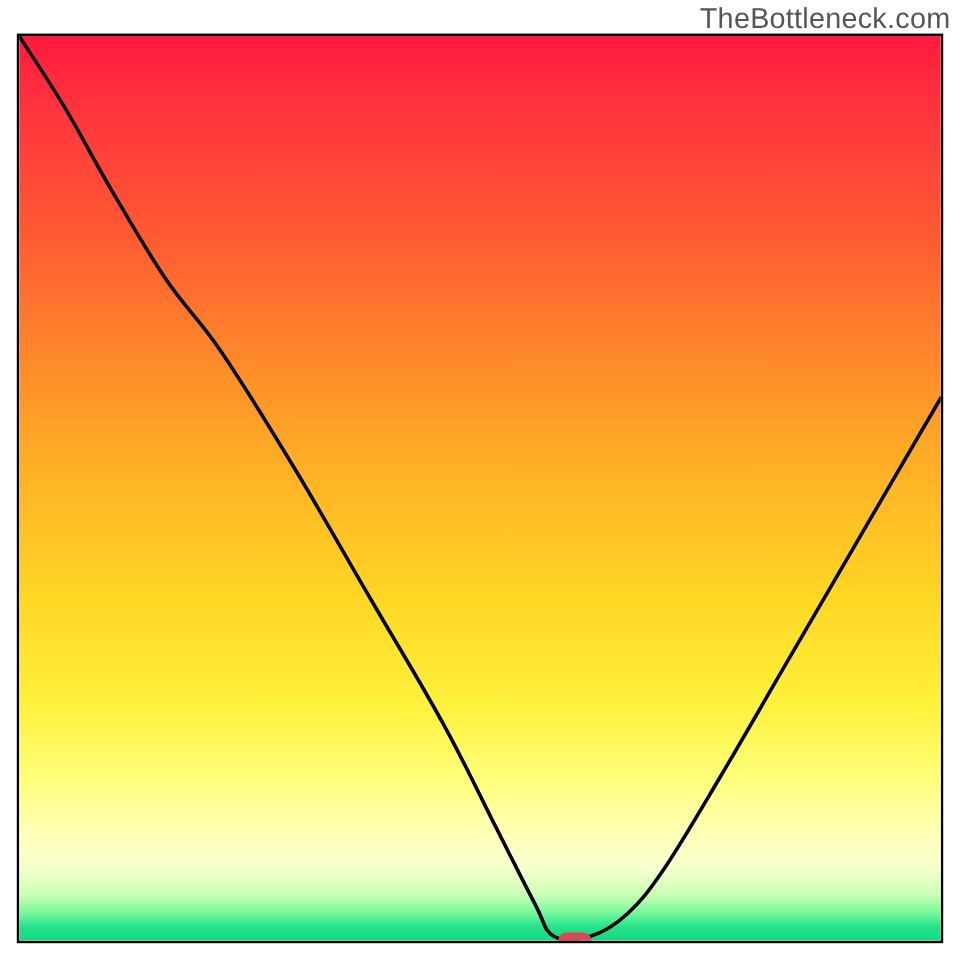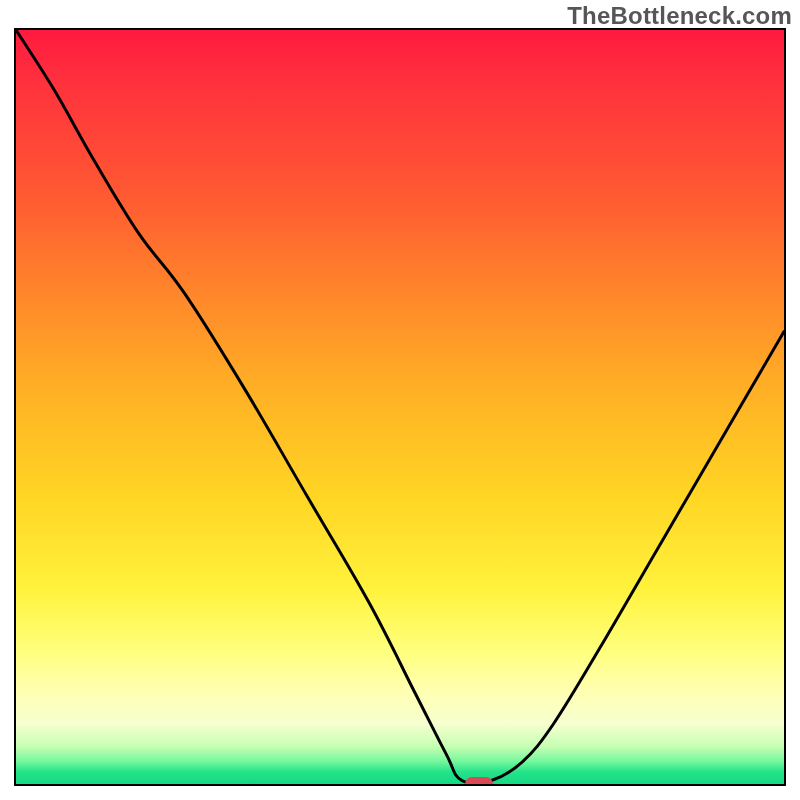--- a/index.html
+++ b/index.html
@@ -8,21 +8,21 @@
     position: relative;
     width: 800px;
     height: 800px;
   }
   .watermark {
     position: absolute;
     top: 2px;
     right: 8px;
     font-family: Arial, Helvetica, sans-serif;
     font-size: 24px;
-    font-weight: 700;
+    font-weight: 400;
     color: #565656;
     letter-spacing: 0.2px;
   }
   .plot {
     position: absolute;
     left: 14px;
     top: 28px;
     width: 772px;   
     height: 758px;  
     border: 2px solid #000;

